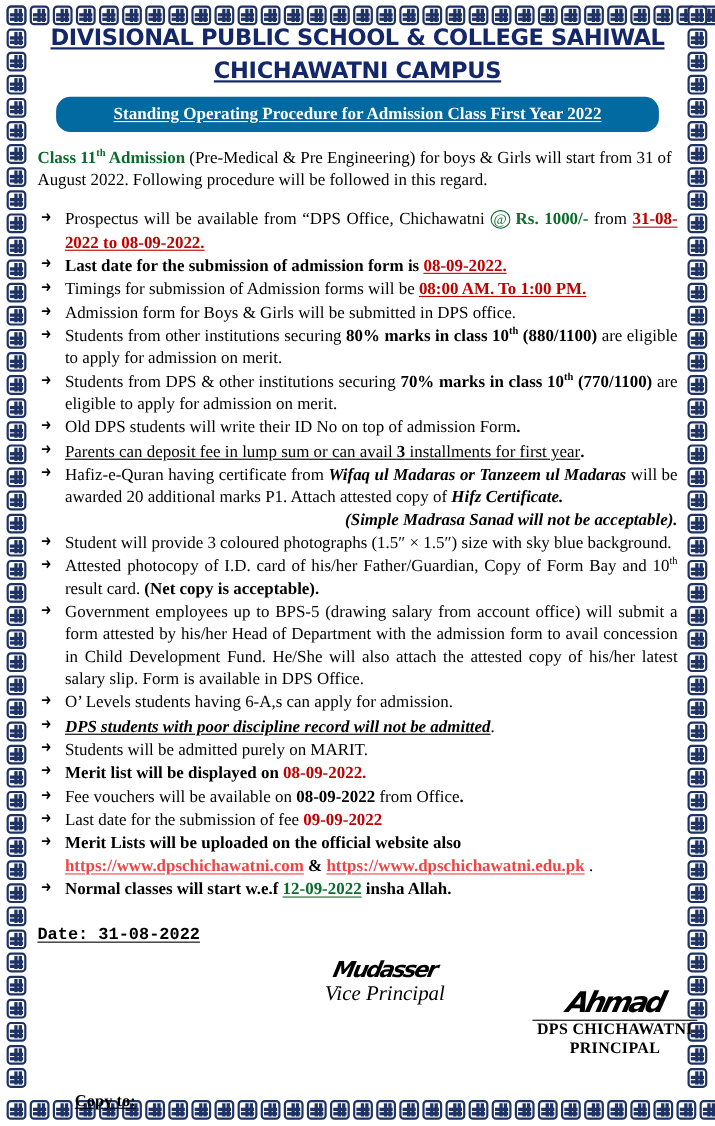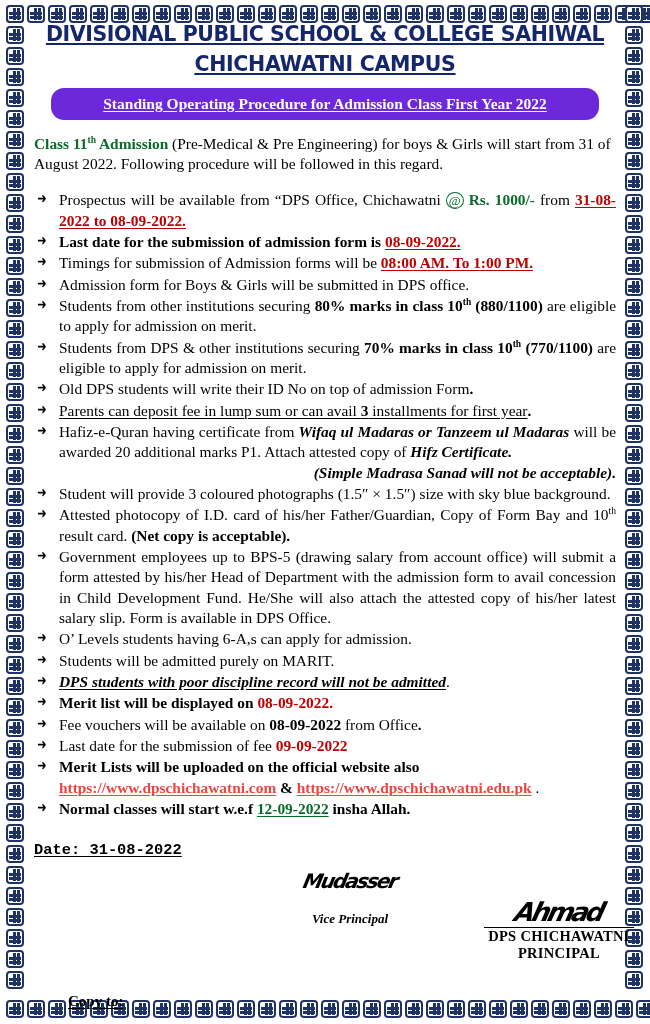--- a/index.html
+++ b/index.html
@@ -38,21 +38,21 @@
     white-space:nowrap;
   }
   .campus-name{
     font-family:"DejaVu Sans", sans-serif;
     font-weight:700;font-size:20.5px;letter-spacing:-0.3px;
     color:#15276b;text-align:center;text-decoration:underline;
     text-underline-offset:2px;margin-top:5px;
   }
   .sop-banner{
     margin:12px auto 0;width:548px;box-sizing:border-box;
-    background:#6d28d9;border-radius:13px;
+    background:#0369a1;border-radius:13px;
     padding:7px 10px;text-align:center;
   }
   .sop-banner span{
     color:#ffffff;font-weight:700;font-size:15.5px;
     text-decoration:underline;text-underline-offset:2px;
     font-family:"Liberation Serif", serif;
   }
 
   .intro{
     margin-top:14px;font-size:15.4px;line-height:1.33;
@@ -87,21 +87,21 @@
   
   .sig-area{position:relative;height:96px;margin-top:10px;}
   .sig-vp{position:absolute;left:256px;top:0;text-align:center;width:120px;}
   .sig-pr{position:absolute;left:440px;top:28px;text-align:center;width:170px;}
   .scribble{font-family:"DejaVu Sans", sans-serif;font-weight:700;
             font-size:20px;font-style:italic;color:#000;letter-spacing:-2px;
             transform:skewX(-12deg);}
   .scribble2{font-family:"DejaVu Sans", sans-serif;font-weight:700;
             font-size:26px;font-style:italic;color:#000;letter-spacing:-3px;
             transform:skewX(-14deg);}
-  .sig-role{font-weight:700;font-style:italic;font-size:13px;margin-top:18px;}
+  .sig-role{font-weight:400;font-style:italic;font-size:19px;margin-top:0;}
   .sig-role-b{font-weight:700;font-size:14.5px;letter-spacing:.3px;}
   .sig-rule{border-top:1.4px solid #000;width:150px;margin:0 auto;}
 
   .copy-head{margin-top:28px;font-weight:700;font-size:15px;
              text-decoration:underline;text-underline-offset:2px;
              margin-left:34px;display:inline-block;}
 </style>
 </head>
 <body>
 
@@ -334,25 +334,25 @@
 
     <li>
       <span>Government employees up to BPS-5 (drawing salary from account office) will submit a form attested by his/her Head of Department with the admission form to avail concession in Child Development Fund. He/She will also attach the attested copy of his/her latest salary slip. Form is available in DPS Office.</span>
     </li>
 
     <li class="nojust">
       <span>O’ Levels students having 6-A,s can apply for admission.</span>
     </li>
 
     <li class="nojust">
+      <span class="b i u">DPS students with poor discipline record will not be admitted</span><span>.</span>
+    </li>
+
+    <li class="nojust">
       <span>Students will be admitted purely on MARIT.</span>
-    </li>
-
-    <li class="nojust">
-      <span class="b i u">DPS students with poor discipline record will not be admitted</span><span>.</span>
     </li>
 
     <li class="nojust">
       <span class="b">Merit list will be displayed on </span><span class="r b">08-09-2022.</span>
     </li>
 
     <li class="nojust">
       <span>Fee vouchers will be available on </span><span class="b">08-09-2022</span><span> from Office</span><span class="b">.</span>
     </li>
 

